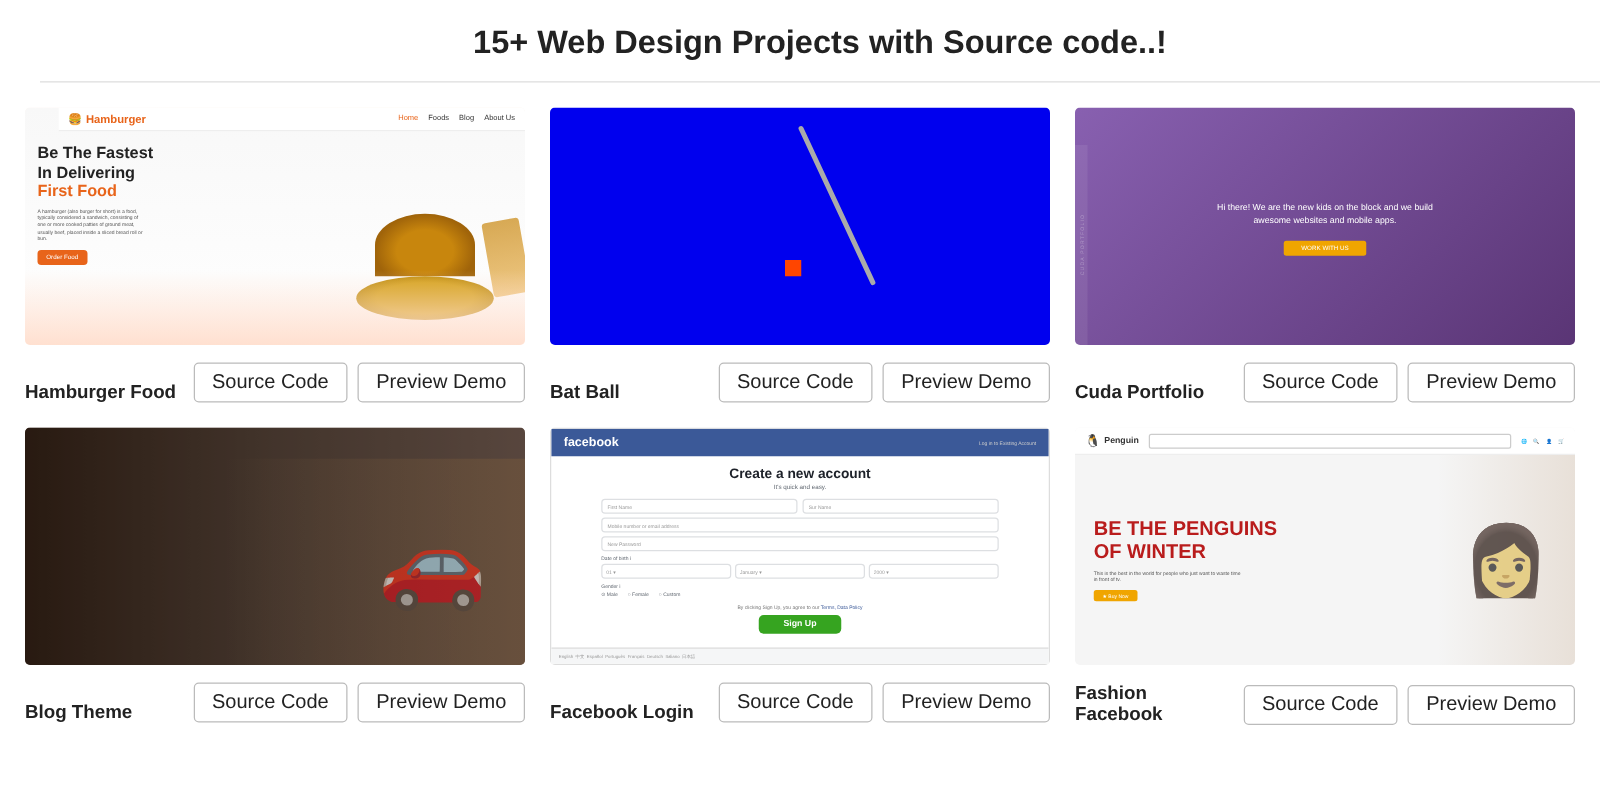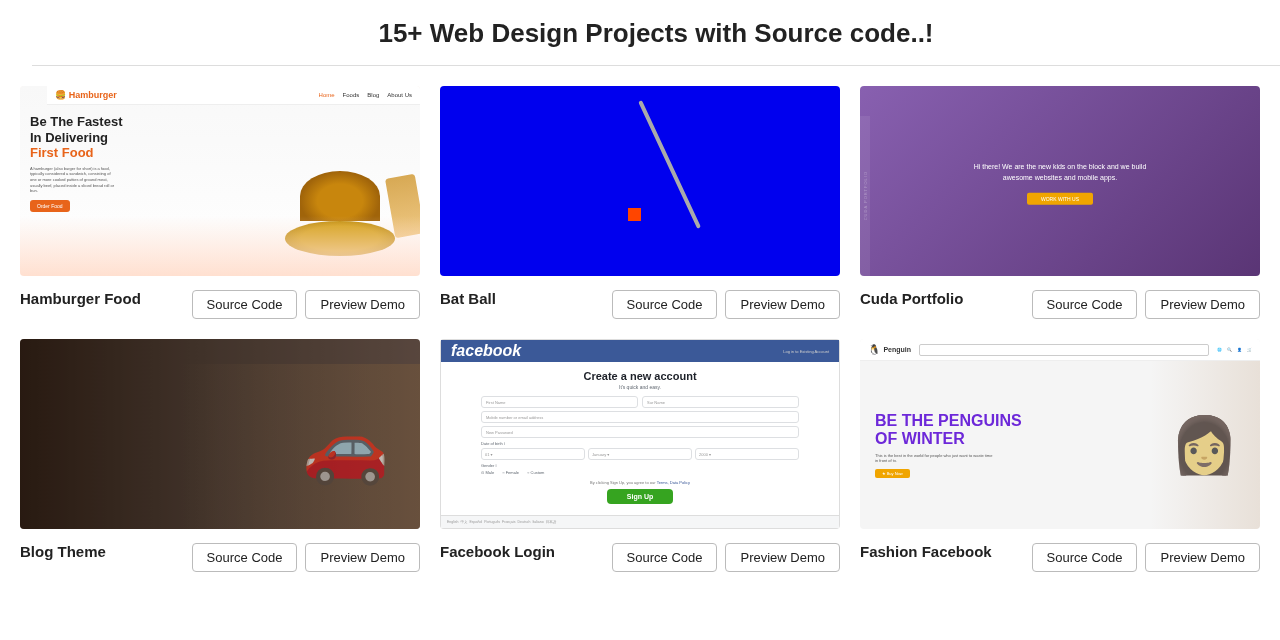--- a/index.html
+++ b/index.html
@@ -37,40 +37,40 @@
     .img-hamburger::before {
       content: '';
       position: absolute;
       inset: 0;
       background: 
         linear-gradient(#f8f8f8 0%, #fff 100%);
     }
 
     .card-footer {
       display: flex;
-      align-items: flex-start;
+      align-items: flex-end;
       gap: 8px;
       flex-wrap: wrap;
       margin-top: 4px;
     }
 
     .card-title {
       font-size: 15px;
       font-weight: bold;
       color: #222;
       flex: 1;
       min-width: 80px;
     }
 
     .btn-link {
       display: inline-block;
       border: 1px solid #bbb;
       border-radius: 4px;
       padding: 6px 14px;
-      font-size: 13px;
+      font-size: 16px;
       color: #222;
       background: #fff;
       cursor: pointer;
       white-space: nowrap;
       text-decoration: none;
     }
 
     .card-image-wrapper {
       width: 100%;
       height: 190px;
@@ -183,21 +183,21 @@
       <a class="btn-link">Source Code</a>
       <a class="btn-link">Preview Demo</a>
     </div>
   </div>
 
   <div class="card">
     <div class="card-image-wrapper">
       <div style="width:100%;height:100%;background:#fff;position:relative;overflow:hidden;border:1px solid #ddd;">
 
         <div style="background:#3b5998;height:22px;display:flex;align-items:center;justify-content:space-between;padding:0 10px;">
-          <span style="color:#fff;font-size:16px;font-weight:bold;font-style:italic;">facebook</span>
+          <span style="color:#fff;font-size:10px;font-weight:bold;">facebook</span>
           <span style="color:#ccc;font-size:4px;">Log in to Existing Account</span>
         </div>
 
         <div style="padding:8px 40px;text-align:center;">
           <div style="font-size:11px;font-weight:bold;color:#1d2129;margin-bottom:2px;">Create a new account</div>
           <div style="font-size:5px;color:#606770;margin-bottom:6px;">It's quick and easy.</div>
           <div style="display:flex;gap:4px;margin-bottom:3px;">
             <div style="flex:1;border:1px solid #dddfe2;border-radius:3px;height:12px;padding:0 4px;display:flex;align-items:center;font-size:4px;color:#999;">First Name</div>
             <div style="flex:1;border:1px solid #dddfe2;border-radius:3px;height:12px;padding:0 4px;display:flex;align-items:center;font-size:4px;color:#999;">Sur Name</div>
           </div>
@@ -255,21 +255,21 @@
           <div style="display:flex;gap:5px;font-size:4px;color:#555;align-items:center;">
             <span>🌐</span>
               <span>🔍</span>
               <span>👤</span>
               <span>🛒</span>
           </div>
         </div>
 
         <div style="position:absolute;top:22px;left:0;right:0;bottom:0;display:flex;">
           <div style="flex:1;padding:15px 15px;display:flex;flex-direction:column;justify-content:center;">
-            <div style="font-size:16px;font-weight:bold;color:#6d28d9;text-transform:uppercase;line-height:1.1;">BE THE PENGUINS<br>OF WINTER</div>
+            <div style="font-size:16px;font-weight:bold;color:#b91c1c;text-transform:uppercase;line-height:1.1;">BE THE PENGUINS<br>OF WINTER</div>
             <div style="font-size:4px;color:#555;margin:5px 0;max-width:120px;line-height:1.4;">This is the best in the world for people who just want to waste time in front of tv.</div>
             <div style="display:inline-block;background:#f0a500;color:#fff;font-size:4px;padding:2px 7px;border-radius:2px;align-self:flex-start;">★ Buy Now</div>
           </div>
 
           <div style="width:110px;display:flex;align-items:center;justify-content:center;background:linear-gradient(to left,rgba(180,140,100,0.2),transparent);">
             <div style="font-size:55px;opacity:0.85;filter:saturate(0.5);">👩</div>
           </div>
         </div>
       </div>
     </div>

